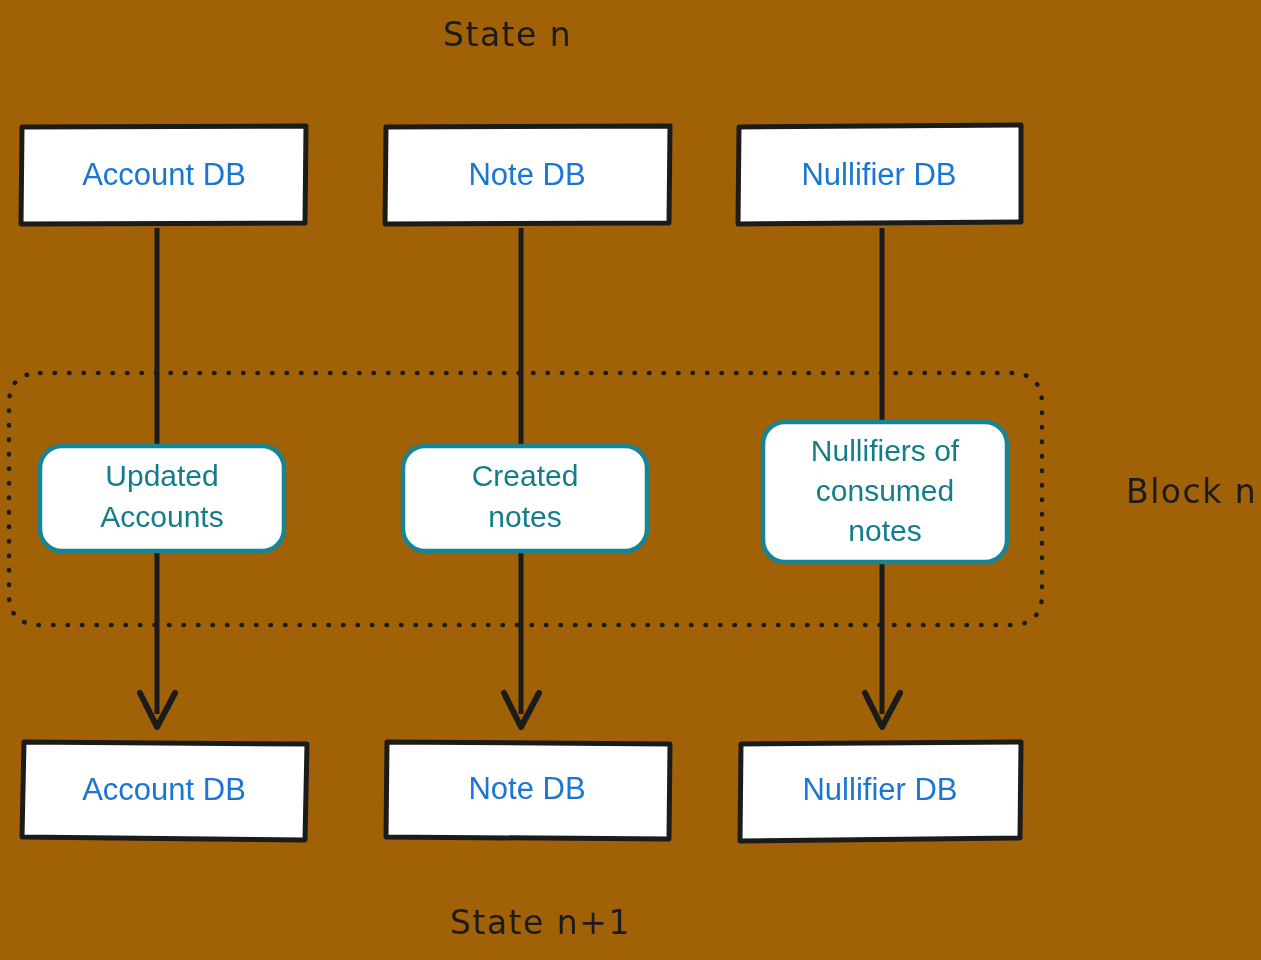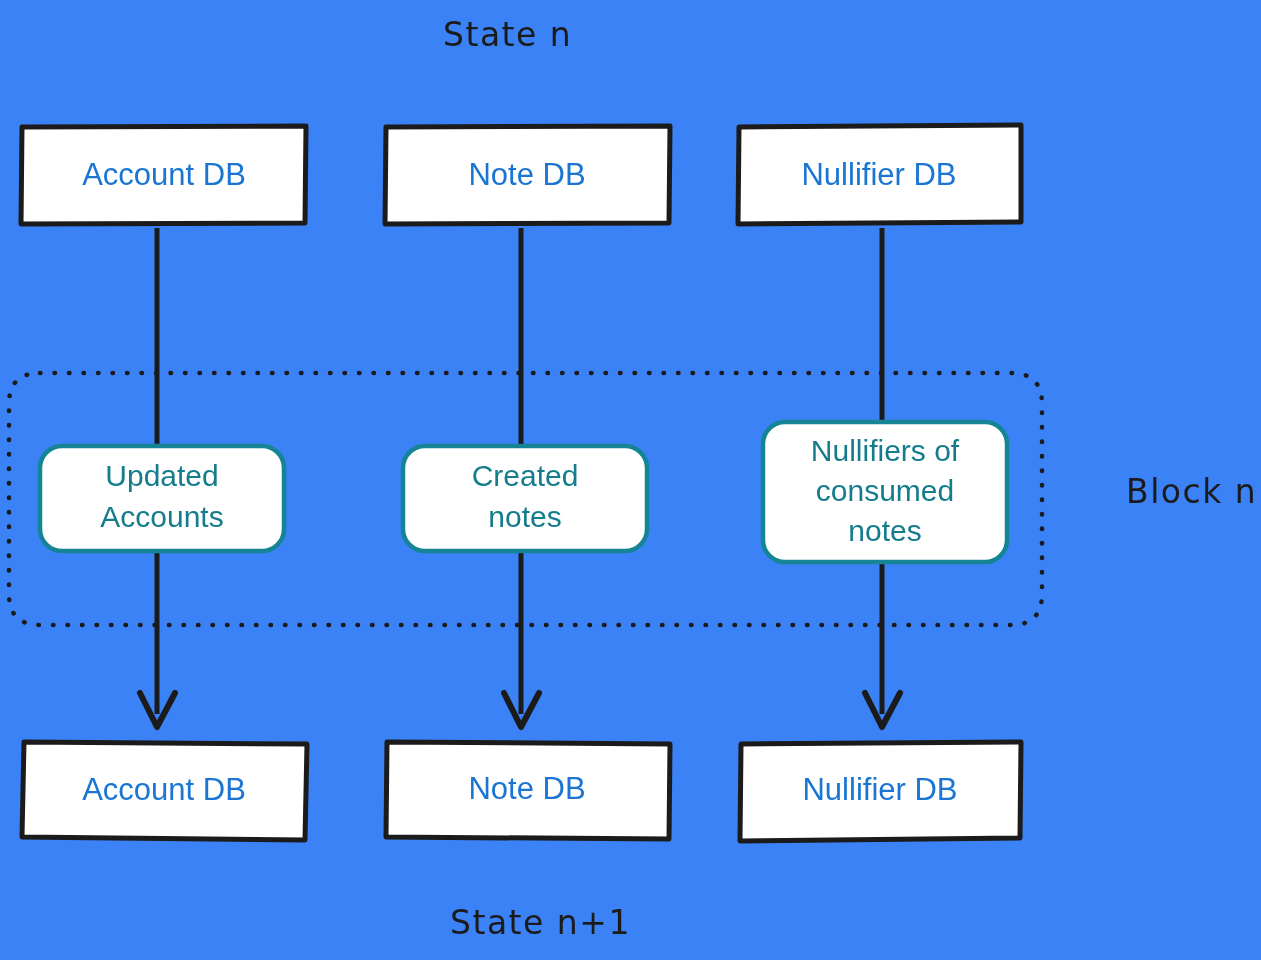--- a/index.html
+++ b/index.html
@@ -7,21 +7,21 @@
     padding: 0;
     background: #ffffff;
   }
   body {
     font-family: "Liberation Sans", sans-serif;
   }
   #canvas {
     position: relative;
     width: 1261px;
     height: 960px;
-    background: #3b82f6;
+    background: #a16207;
     overflow: hidden;
   }
   #diagram-svg {
     position: absolute;
     left: 0;
     top: 0;
     width: 1261px;
     height: 960px;
   }
   .handwritten {

